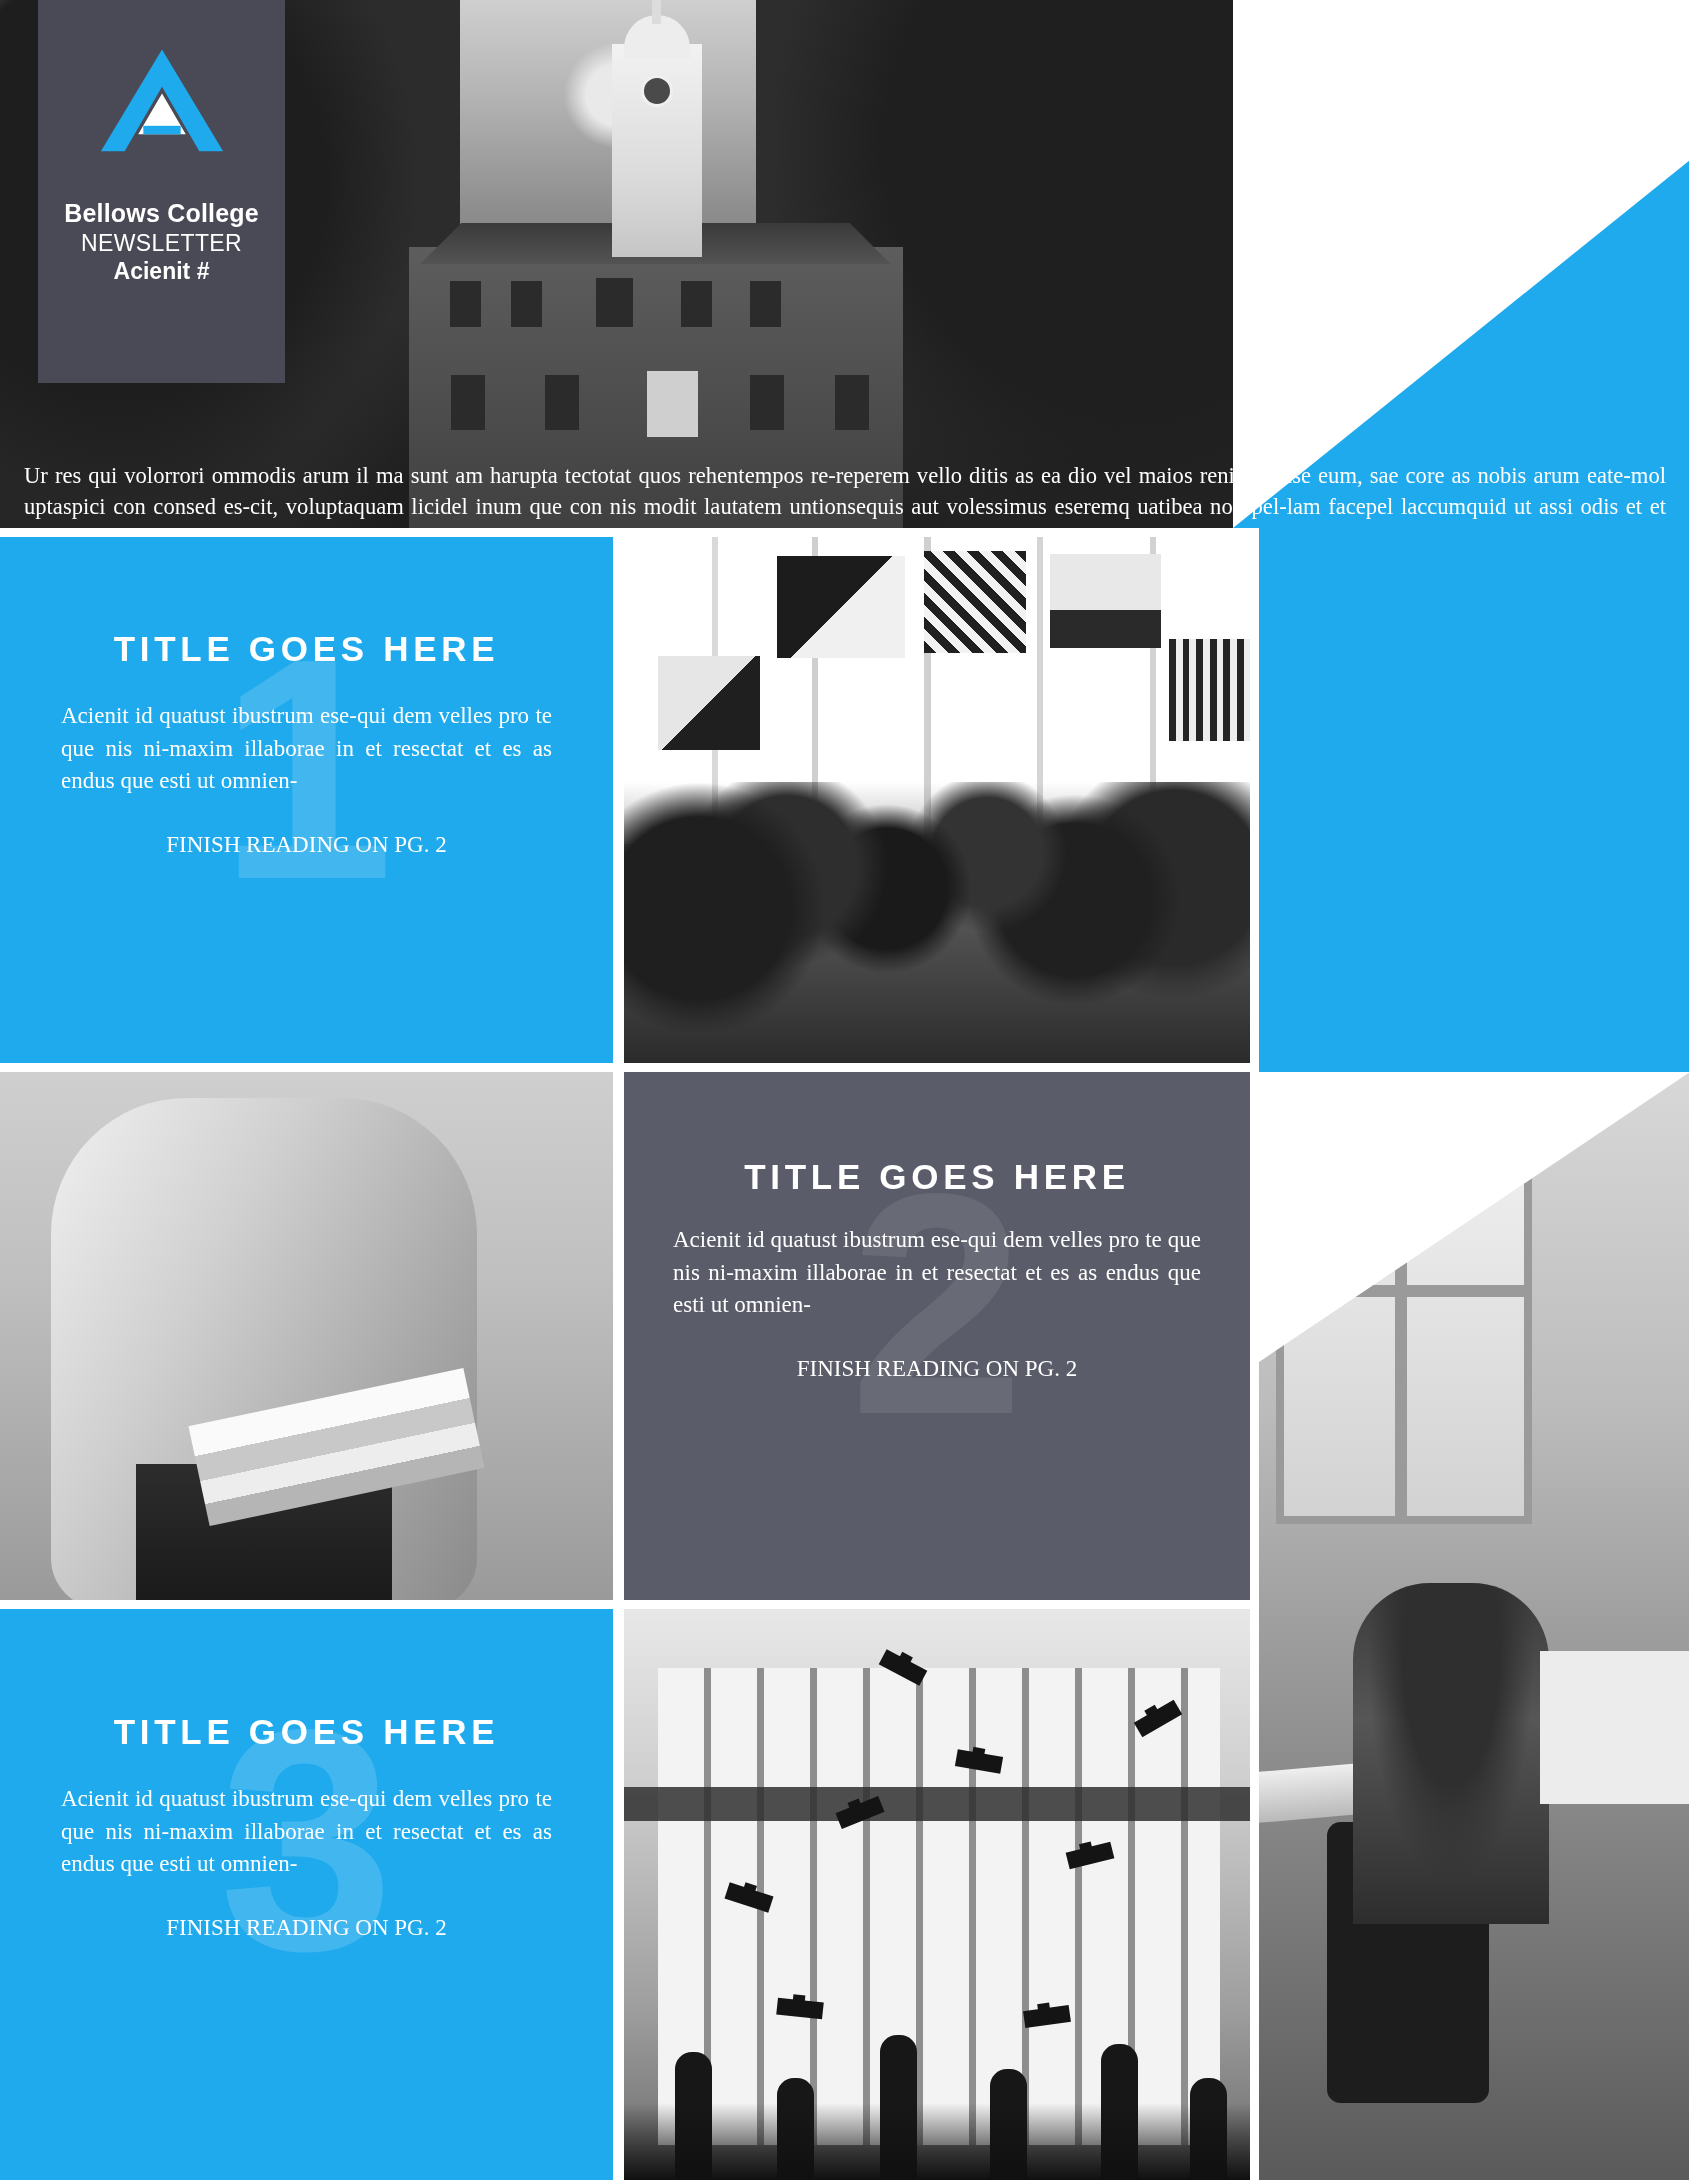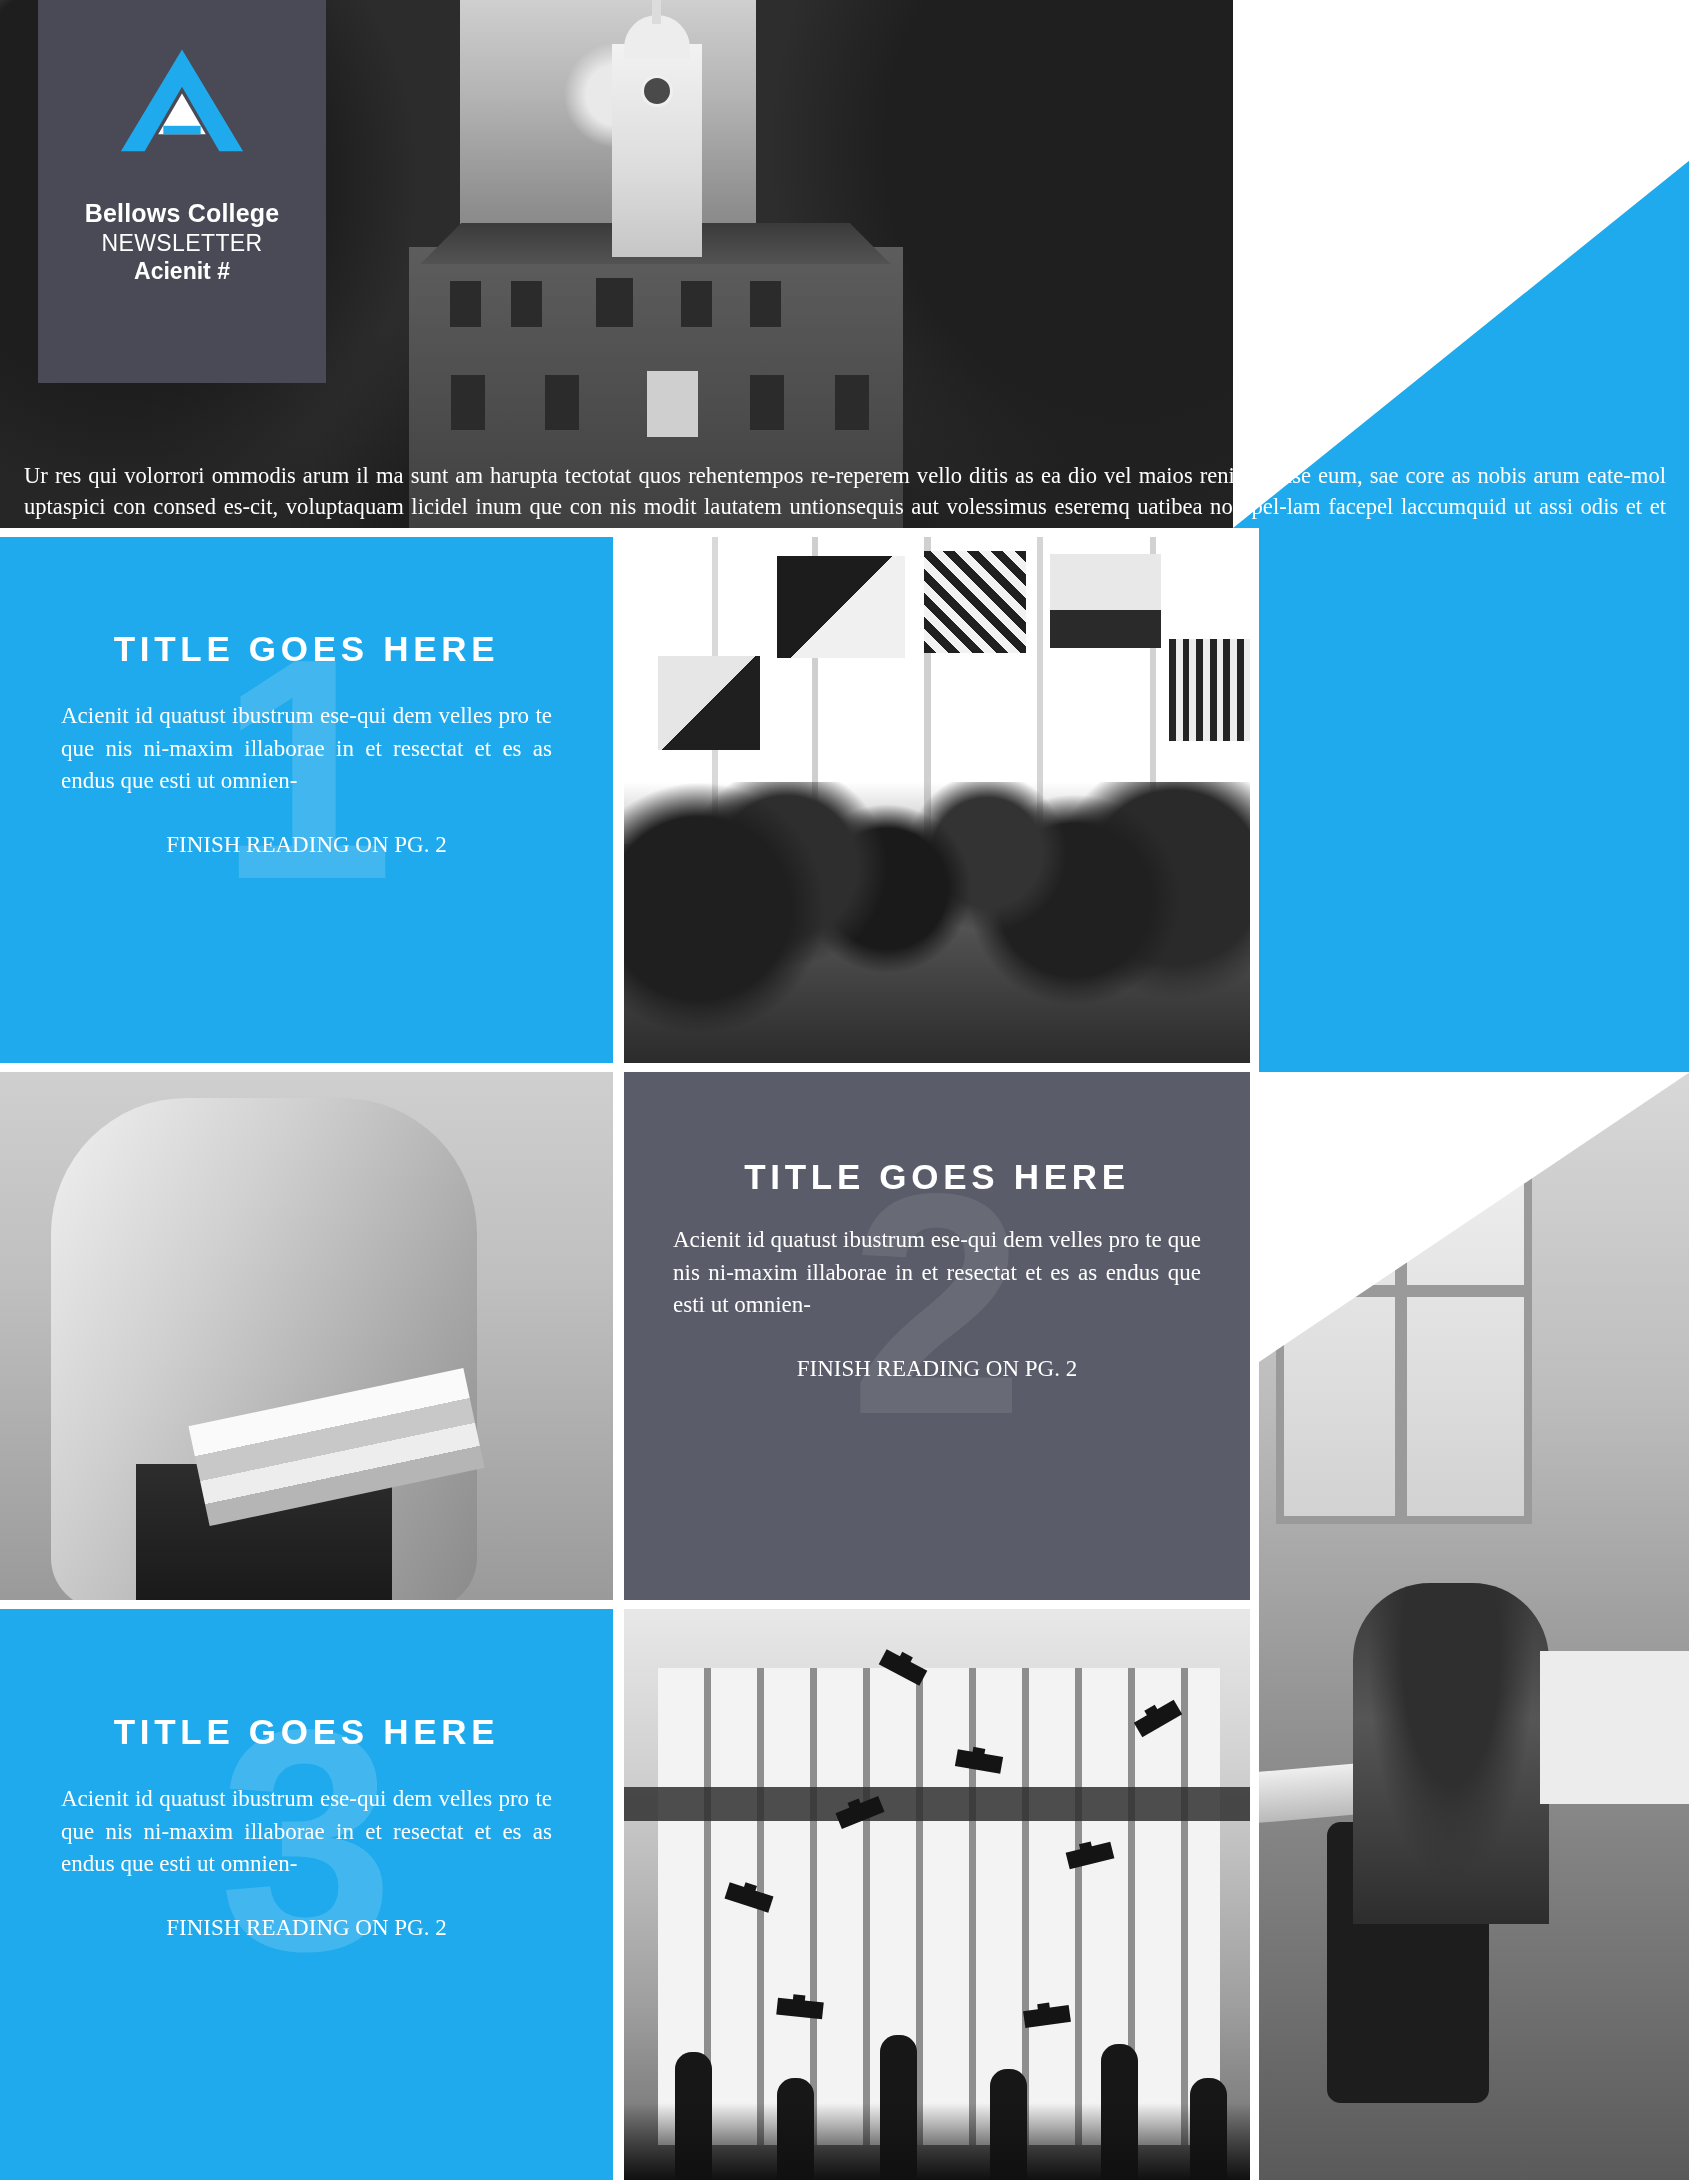--- a/index.html
+++ b/index.html
@@ -148,21 +148,21 @@
   #library-wedge {
     position: absolute;
     right: 0; top: 1072px; width: 431px; height: 290px;
     background: #ffffff;
     clip-path: polygon(0 0, 100% 0, 100% 0, 0 100%);
   }
 
   
   #logo-panel {
     position: absolute;
-    left: 38px; top: 0; width: 288px; height: 383px;
+    left: 38px; top: 0; width: 247px; height: 383px;
     background: #4a4a56;
   }
   #logo-mark {
     position: absolute; left: 50%; top: 44px; transform: translateX(-50%);
     width: 129px; height: 111px;
   }
   #masthead-text {
     position: absolute; left: 0; right: 0; top: 199px; text-align: center; color: #fff;
   }
   #masthead-title { font-size: 25px; font-weight: 700; letter-spacing: 0.2px; }

